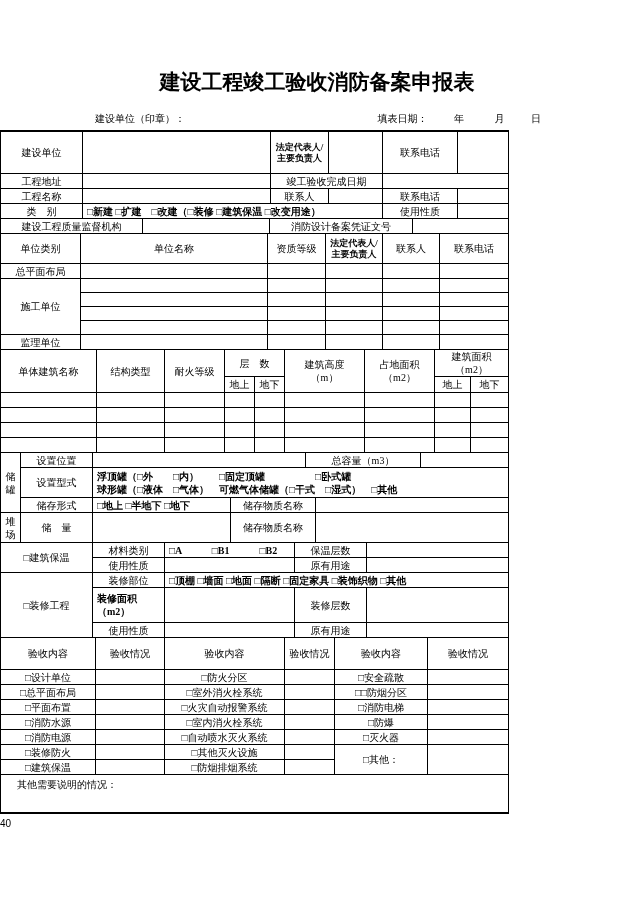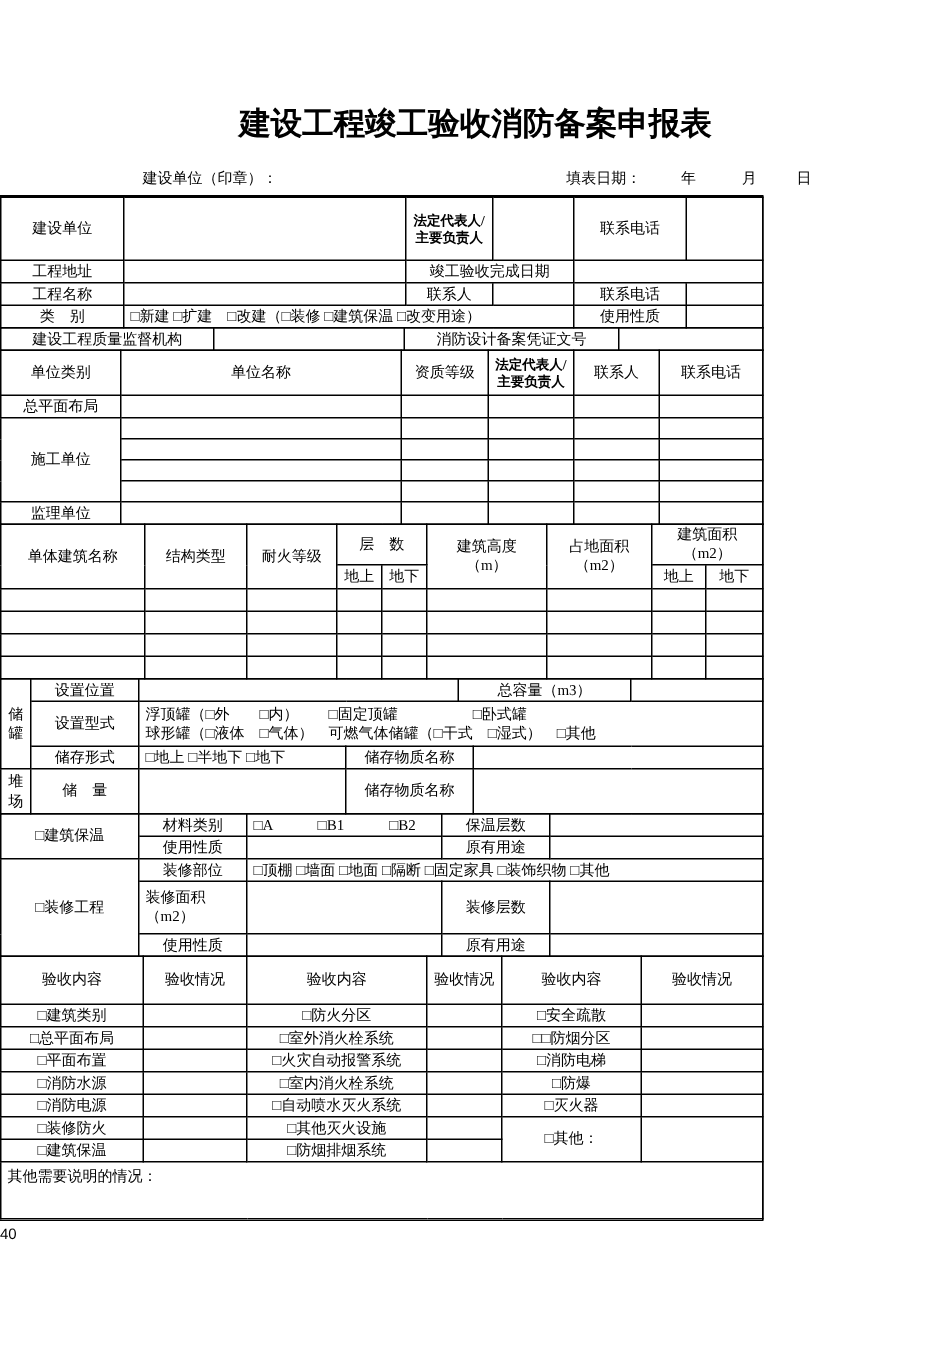--- a/index.html
+++ b/index.html
@@ -12,22 +12,22 @@
   .headline .seal { padding-left:32px; }
   .headline .dategrp { margin-left:auto; margin-right:30px; }
   .headline .dategrp span.y { margin-left:24px; }
   .headline .dategrp span.m { margin-left:28px; }
   .headline .dategrp span.d { margin-left:24px; }
   .tables { width:508px; box-shadow:0 0 0 1px #000; }
   table { border-collapse:collapse; table-layout:fixed; width:508px; }
   table + table { margin-top:-1px; }
   td { border:1px solid #000; font-size:10px; text-align:center; vertical-align:middle;
        padding:0 2px; line-height:1.3; overflow:hidden; }
-  td.l { text-align:left; padding-left:4px; }
-  td.tl { text-align:left; vertical-align:top; padding:3px 4px; }
+  td.l { text-align:left; padding-left:4px;font-weight:bold; }
+  td.tl { text-align:left; vertical-align:top; padding:3px 16px; }
   .pre { white-space:pre-line; }
   .s9 { font-size:9px; line-height:1.2;font-weight:bold; }
   .pagenum { position:absolute; left:0; top:818px; width:634px; text-align:left;
              font-size:10px; font-family:"Liberation Sans", sans-serif; }
 </style>
 </head>
 <body>
 
 <div class="page">
 
@@ -344,21 +344,21 @@
       <tbody>
           <tr style="height:32px">
         <td>验收内容</td>
         <td>验收情况</td>
         <td>验收内容</td>
         <td>验收情况</td>
         <td>验收内容</td>
         <td>验收情况</td>
       </tr>
       <tr style="height:15px">
-        <td>□建筑类别</td>
+        <td>□设计单位</td>
         <td></td>
         <td>□防火分区</td>
         <td></td>
         <td>□安全疏散</td>
         <td></td>
       </tr>
       <tr style="height:15px">
         <td>□总平面布局</td>
         <td></td>
         <td>□室外消火栓系统</td>

